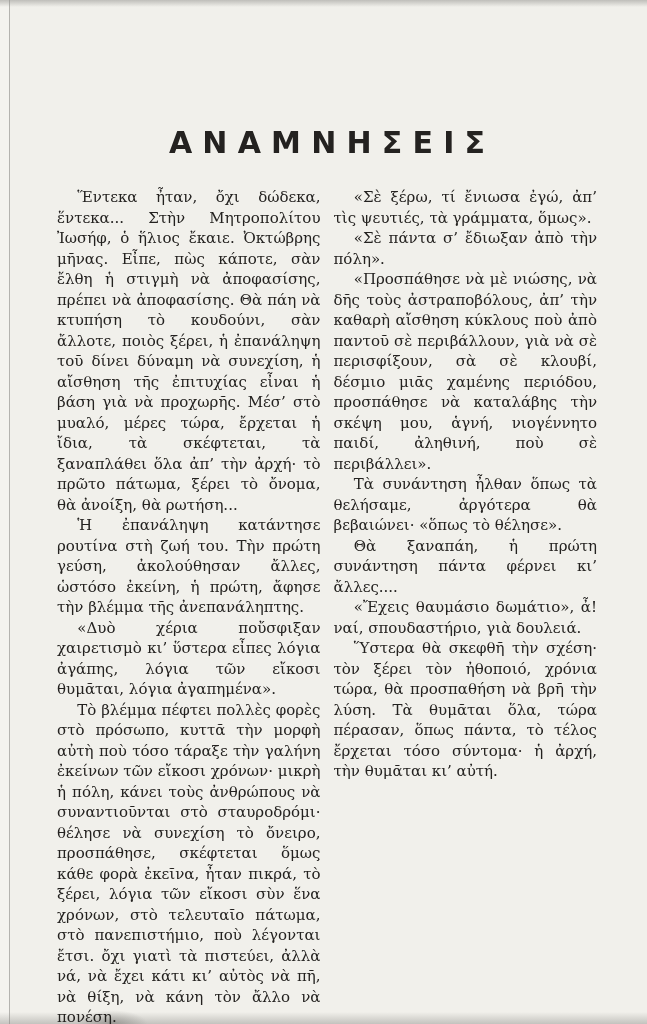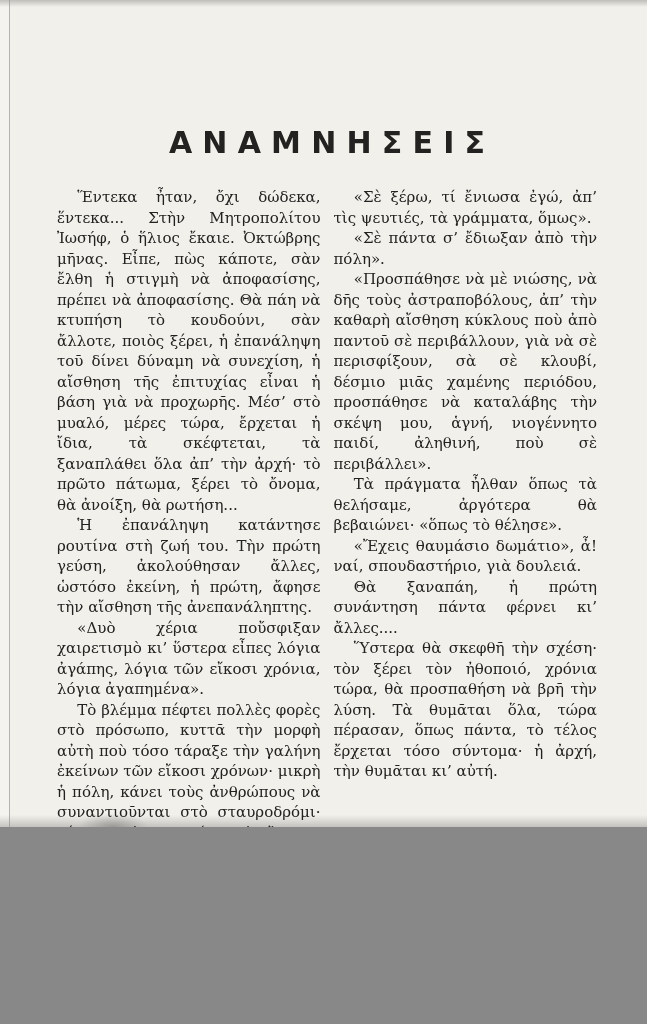--- a/index.html
+++ b/index.html
@@ -3,21 +3,21 @@
 <meta charset="utf-8">
 <style>
   html, body {
     margin: 0;
     padding: 0;
     background: #888;
   }
   .page {
     position: relative;
     width: 647px;
-    height: 827px;
+    height: 1024px;
     background: var(--paper, #f1f0eb);
     overflow: hidden;
     font-family: "DejaVu Serif", serif;
     color: var(--ink, #242220);
   }
   
   .edge-top {
     position: absolute; left: 0; top: 0; width: 100%; height: 7px;
     background: linear-gradient(to bottom, rgba(150,149,145,0.55), rgba(150,149,145,0));
     pointer-events: none;
@@ -94,31 +94,31 @@
 
   <div class="content">
 
     <div class="title">ΑΝΑΜΝΗΣΕΙΣ</div>
 
 
     <div class="columns">
 
       <div class="col">
         <p>Ἕντεκα ἦταν, ὄχι δώδεκα, ἕντεκα... Στὴν Μητροπολίτου Ἰωσήφ, ὁ ἥλιος ἔκαιε. Ὀκτώβρης μῆνας. Εἶπε, πὼς κάποτε, σὰν ἔλθη ἡ στιγμὴ νὰ ἀποφασίσης, πρέπει νὰ ἀποφασίσης. Θὰ πάη νὰ κτυπήση τὸ κουδούνι, σὰν ἄλλοτε, ποιὸς ξέρει, ἡ ἐπανάληψη τοῦ δίνει δύναμη νὰ συνεχίση, ἡ αἴσθηση τῆς ἐπιτυχίας εἶναι ἡ βάση γιὰ νὰ προχωρῆς. Μέσ’ στὸ μυαλό, μέρες τώρα, ἔρχεται ἡ ἴδια, τὰ σκέφτεται, τὰ ξαναπλάθει ὅλα ἀπ’ τὴν ἀρχή· τὸ πρῶτο πάτωμα, ξέρει τὸ ὄνομα, θὰ ἀνοίξη, θὰ ρωτήση...</p>
-        <p>Ἡ ἐπανάληψη κατάντησε ρουτίνα στὴ ζωή του. Τὴν πρώτη γεύση, ἀκολούθησαν ἄλλες, ὡστόσο ἐκείνη, ἡ πρώτη, ἄφησε τὴν αἴσθηση τῆς ἀνεπανάληπτης.</p>
-        <p>«Δυὸ χέρια ποὔσφιξαν χαιρετισμὸ κι’ ὕστερα εἶπες λόγια ἀγάπης, λόγια τῶν εἴκοσι χρόνια, λόγια ἀγαπημένα».</p>
+        <p>Ἡ ἐπανάληψη κατάντησε ρουτίνα στὴ ζωή του. Τὴν πρώτη γεύση, ἀκολούθησαν ἄλλες, ὡστόσο ἐκείνη, ἡ πρώτη, ἄφησε τὴν βλέμμα τῆς ἀνεπανάληπτης.</p>
+        <p>«Δυὸ χέρια ποὔσφιξαν χαιρετισμὸ κι’ ὕστερα εἶπες λόγια ἀγάπης, λόγια τῶν εἴκοσι θυμᾶται, λόγια ἀγαπημένα».</p>
         <p>Τὸ βλέμμα πέφτει πολλὲς φορὲς στὸ πρόσωπο, κυττᾶ τὴν μορφὴ αὐτὴ ποὺ τόσο τάραξε τὴν γαλήνη ἐκείνων τῶν εἴκοσι χρόνων· μικρὴ ἡ πόλη, κάνει τοὺς ἀνθρώπους νὰ συναντιοῦνται στὸ σταυροδρόμι· θέλησε νὰ συνεχίση τὸ ὄνειρο, προσπάθησε, σκέφτεται ὅμως κάθε φορὰ ἐκεῖνα, ἦταν πικρά, τὸ ξέρει, λόγια τῶν εἴκοσι σὺν ἕνα χρόνων, στὸ τελευταῖο πάτωμα, στὸ πανεπιστήμιο, ποὺ λέγονται ἔτσι. ὄχι γιατὶ τὰ πιστεύει, ἀλλὰ νά, νὰ ἔχει κάτι κι’ αὐτὸς νὰ πῆ, νὰ θίξη, νὰ κάνη τὸν ἄλλο νὰ πονέση.</p>
       </div>
 
       <div class="col">
         <p>«Σὲ ξέρω, τί ἔνιωσα ἐγώ, ἀπ’ τὶς ψευτιές, τὰ γράμματα, ὅμως».</p>
         <p>«Σὲ πάντα σ’ ἔδιωξαν ἀπὸ τὴν πόλη».</p>
         <p>«Προσπάθησε νὰ μὲ νιώσης, νὰ δῆς τοὺς ἀστραποβόλους, ἀπ’ τὴν καθαρὴ αἴσθηση κύκλους ποὺ ἀπὸ παντοῦ σὲ περιβάλλουν, γιὰ νὰ σὲ περισφίξουν, σὰ σὲ κλουβί, δέσμιο μιᾶς χαμένης περιόδου, προσπάθησε νὰ καταλάβης τὴν σκέψη μου, ἁγνή, νιογέννητο παιδί, ἀληθινή, ποὺ σὲ περιβάλλει».</p>
-        <p>Τὰ πράγματα ἦλθαν ὅπως τὰ θελήσαμε, ἀργότερα θὰ βεβαιώνει· «ὅπως τὸ θέλησε».</p>
+        <p>Τὰ συνάντηση ἦλθαν ὅπως τὰ θελήσαμε, ἀργότερα θὰ βεβαιώνει· «ὅπως τὸ θέλησε».</p>
+        <p>Θὰ ξαναπάη, ἡ πρώτη συνάντηση πάντα φέρνει κι’ ἄλλες....</p>
         <p>«Ἔχεις θαυμάσιο δωμάτιο», ἆ! ναί, σπουδαστήριο, γιὰ δουλειά.</p>
-        <p>Θὰ ξαναπάη, ἡ πρώτη συνάντηση πάντα φέρνει κι’ ἄλλες....</p>
         <p>Ὕστερα θὰ σκεφθῆ τὴν σχέση· τὸν ξέρει τὸν ἠθοποιό, χρόνια τώρα, θὰ προσπαθήση νὰ βρῆ τὴν λύση. Τὰ θυμᾶται ὅλα, τώρα πέρασαν, ὅπως πάντα, τὸ τέλος ἔρχεται τόσο σύντομα· ἡ ἀρχή, τὴν θυμᾶται κι’ αὐτή.</p>
 
       </div>
 
     </div>
   </div>
 </div>
 
 </body></html>

